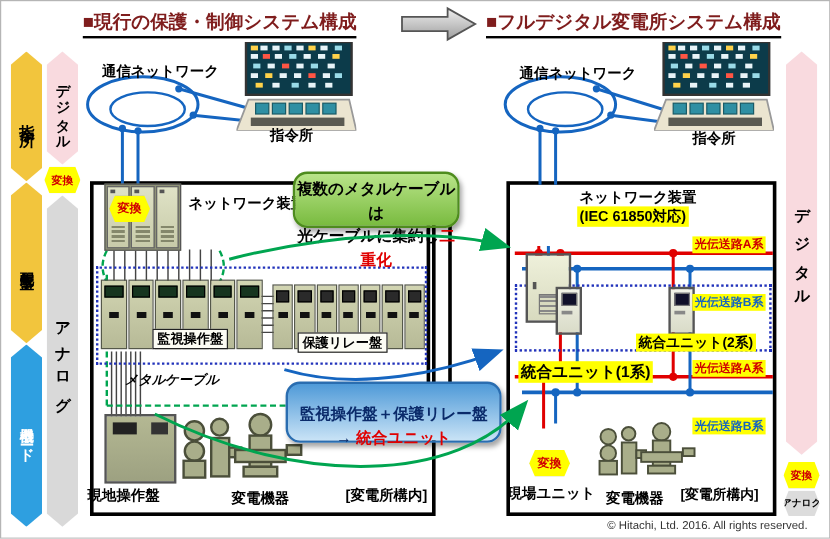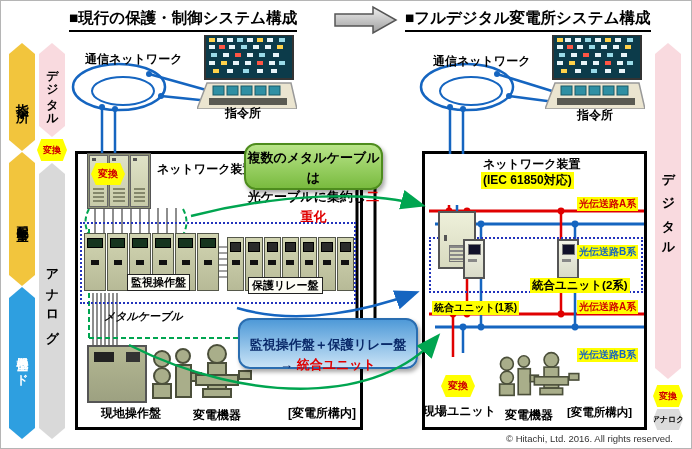--- a/index.html
+++ b/index.html
@@ -1,18 +1,18 @@
 <!DOCTYPE html>
 <html><head>
 <meta charset="utf-8">
 <style>
   html,body{margin:0;padding:0;background:#fff;}
   .canvas{position:relative;width:692px;height:449px;background:#fff;border:1px solid #b5b5b5;
     font-family:"Liberation Sans",sans-serif;overflow:hidden;box-sizing:border-box;}
-  .title{position:absolute;font-weight:bold;font-size:15.5px;color:#000000;border-bottom:2px solid #000;
+  .title{position:absolute;font-weight:bold;font-size:15.5px;color:#7f1d1d;border-bottom:2px solid #000;
     padding-bottom:1px;white-space:nowrap;z-index:4;}
   .t-left{left:68px;top:7px;}
   .t-right{left:404px;top:7px;text-align:center;}
   .transition-arrow{position:absolute;left:333px;top:4px;z-index:4;}
   
   .vbar{position:absolute;display:flex;align-items:center;justify-content:center;
     writing-mode:vertical-rl;text-orientation:upright;font-weight:bold;font-size:13px;
     letter-spacing:3px;color:#000;z-index:3;
     clip-path:polygon(50% 0,100% 11px,100% calc(100% - 11px),50% 100%,0 calc(100% - 11px),0 11px);
     filter:drop-shadow(0 0 1px #4a72b8);}
@@ -294,31 +294,31 @@
   <svg class="equip" style="left:497px;top:347px;" width="84" height="56" viewBox="0 0 104 62">
       <use href="#equip"></use>
     </svg>
 
   <div class="lbl" style="left:84px;top:50px;">通信ネットワーク</div>
   <div class="lbl" style="left:224px;top:104px;">指令所</div>
   <div class="lbl" style="left:156px;top:160px;">ネットワーク装置</div>
   <div class="plate" style="left:126px;top:273px;">監視操作盤</div>
   <div class="plate" style="left:247px;top:276px;">保護リレー盤</div>
   <div class="lbl italic" style="left:103px;top:308px;">メタルケーブル</div>
-  <div class="lbl" style="left:100px;top:404px;">現地操作盤</div>
+  <div class="lbl" style="left:72px;top:404px;">現地操作盤</div>
   <div class="lbl" style="left:192px;top:406px;">変電機器</div>
   <div class="lbl" style="left:287px;top:404px;">[変電所構内]</div>
 
   <div class="lbl" style="left:432px;top:52px;">通信ネットワーク</div>
   <div class="lbl" style="left:576px;top:106px;">指令所</div>
   <div class="lbl" style="left:482px;top:155px;">ネットワーク装置</div>
   <div class="lbl hl" style="left:480px;top:171px;">(IEC 61850対応)</div>
   <div class="lbl hl red opt" style="left:576px;top:196px;">光伝送路A系</div>
   <div class="lbl hl blue opt" style="left:576px;top:227px;">光伝送路B系</div>
-  <div class="lbl hl" style="left:431px;top:277px;font-size:10px;margin-top:23px;">統合ユニット(1系)</div>
+  <div class="lbl hl" style="left:431px;top:277px;font-size:13px;margin-top:23px;">統合ユニット(1系)</div>
   <div class="lbl hl" style="left:529px;top:277px;font-size:11.5px;">統合ユニット(2系)</div>
   <div class="lbl hl red opt" style="left:576px;top:299px;">光伝送路A系</div>
   <div class="lbl hl blue opt" style="left:576px;top:330px;">光伝送路B系</div>
   <div class="lbl" style="left:422px;top:402px;">現場ユニット</div>
   <div class="lbl" style="left:504px;top:406px;">変電機器</div>
   <div class="lbl" style="left:566px;top:404px;font-size:11.5px;">[変電所構内]</div>
 
   <div class="callout green" style="left:243px;top:142px;width:139px;height:47px;">
     <div><span>複数のメタルケーブルは</span></div>
     <div><span>光ケーブルに集約し</span><span class="em">二重化</span></div>

